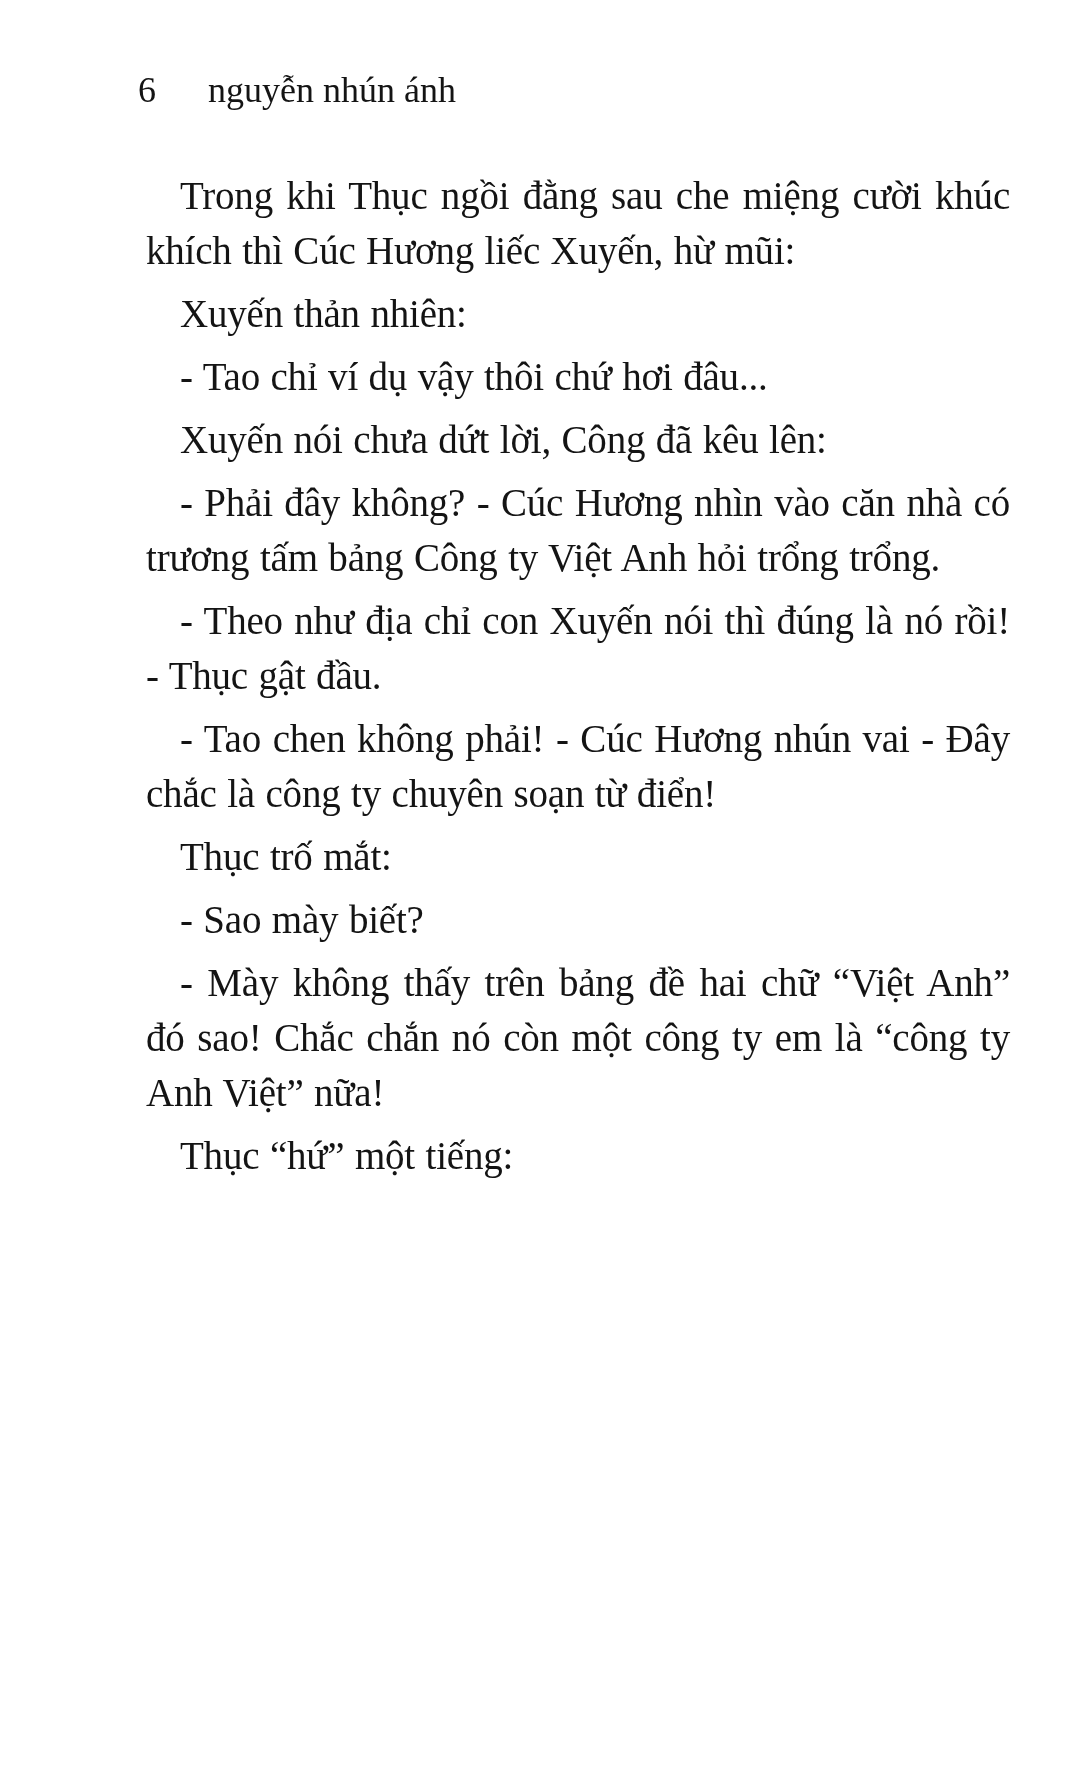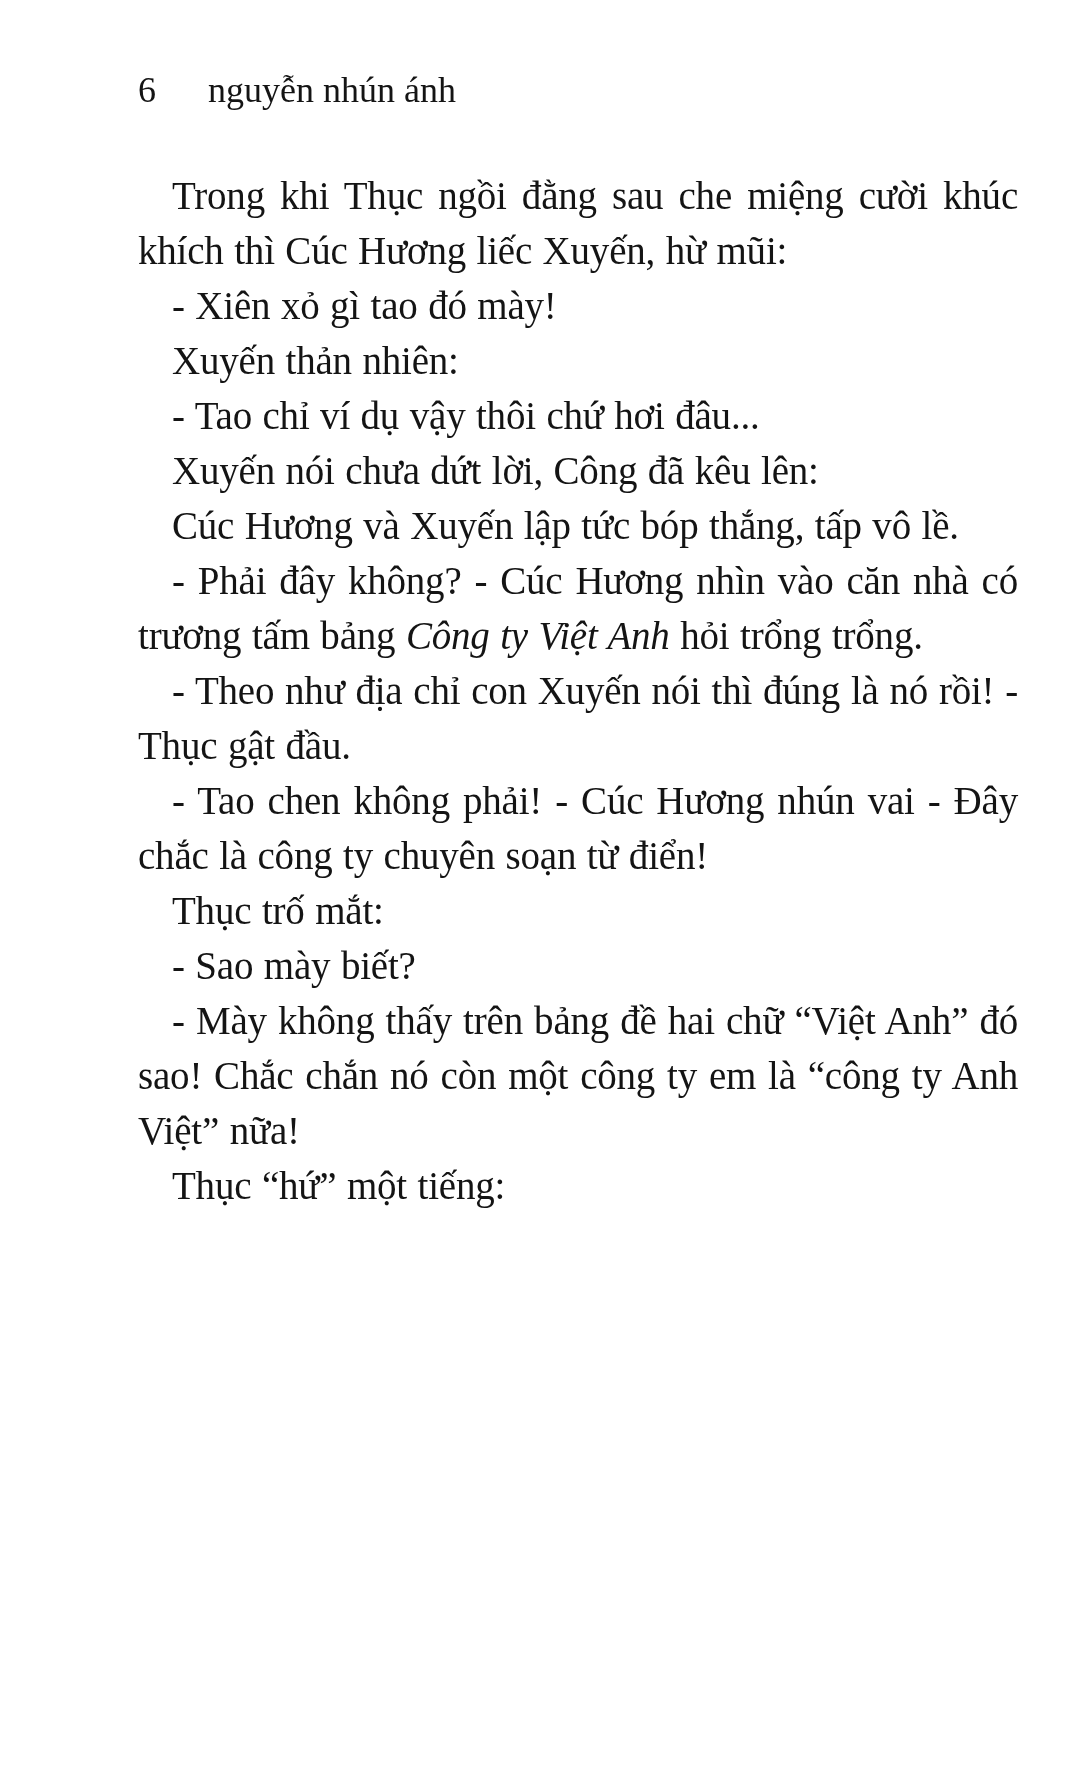--- a/index.html
+++ b/index.html
@@ -25,49 +25,46 @@
     align-items: baseline;
     gap: 46px;
     font-size: 36px;
     line-height: 44px;
     margin-bottom: 56px;
   }
   .running-header .page-number {
     min-width: 24px;
   }
   .body-text p {
-    margin: 0;
+    margin: 8px;
     font-size: 39px;
     line-height: 55px;
     text-align: justify;
     text-indent: 34px;
     letter-spacing: -0.2px;
     word-spacing: 1px;
   }
   .italic {
-    font-style: italic;
   }
 </style>
 </head>
 <body>
 
 <div class="page">
 
   <div class="running-header">
     <span class="page-number">6</span>
     <span class="author-name">nguyễn nhún ánh</span>
   </div>
 
   <div class="body-text">
     <p>Trong khi Thục ngồi đằng sau che miệng cười khúc khích thì Cúc Hương liếc Xuyến, hừ mũi:</p>
-    <p>- Xiên xỏ gì tao đó mày!</p>
     <p>Xuyến thản nhiên:</p>
     <p>- Tao chỉ ví dụ vậy thôi chứ hơi đâu...</p>
     <p>Xuyến nói chưa dứt lời, Công đã kêu lên:</p>
-    <p>Cúc Hương và Xuyến lập tức bóp thắng, tấp vô lề.</p>
     <p><span>- Phải đây không? - Cúc Hương nhìn vào căn nhà có trương tấm bảng </span><span class="italic">Công ty Việt Anh</span><span> hỏi trổng trổng.</span></p>
     <p>- Theo như địa chỉ con Xuyến nói thì đúng là nó rồi! - Thục gật đầu.</p>
     <p>- Tao chen không phải! - Cúc Hương nhún vai - Đây chắc là công ty chuyên soạn từ điển!</p>
     <p>Thục trố mắt:</p>
     <p>- Sao mày biết?</p>
     <p>- Mày không thấy trên bảng đề hai chữ “Việt Anh” đó sao! Chắc chắn nó còn một công ty em là “công ty Anh Việt” nữa!</p>
     <p>Thục “hứ” một tiếng:</p>
   </div>
 
 </div>

